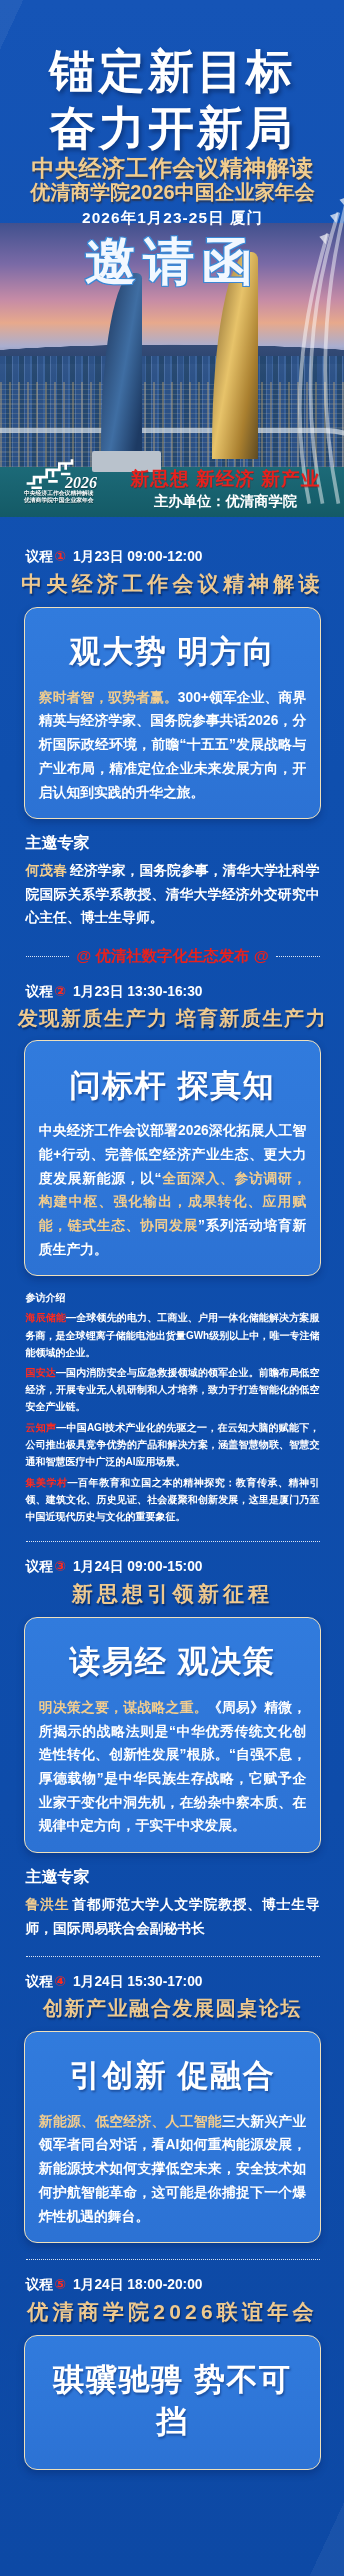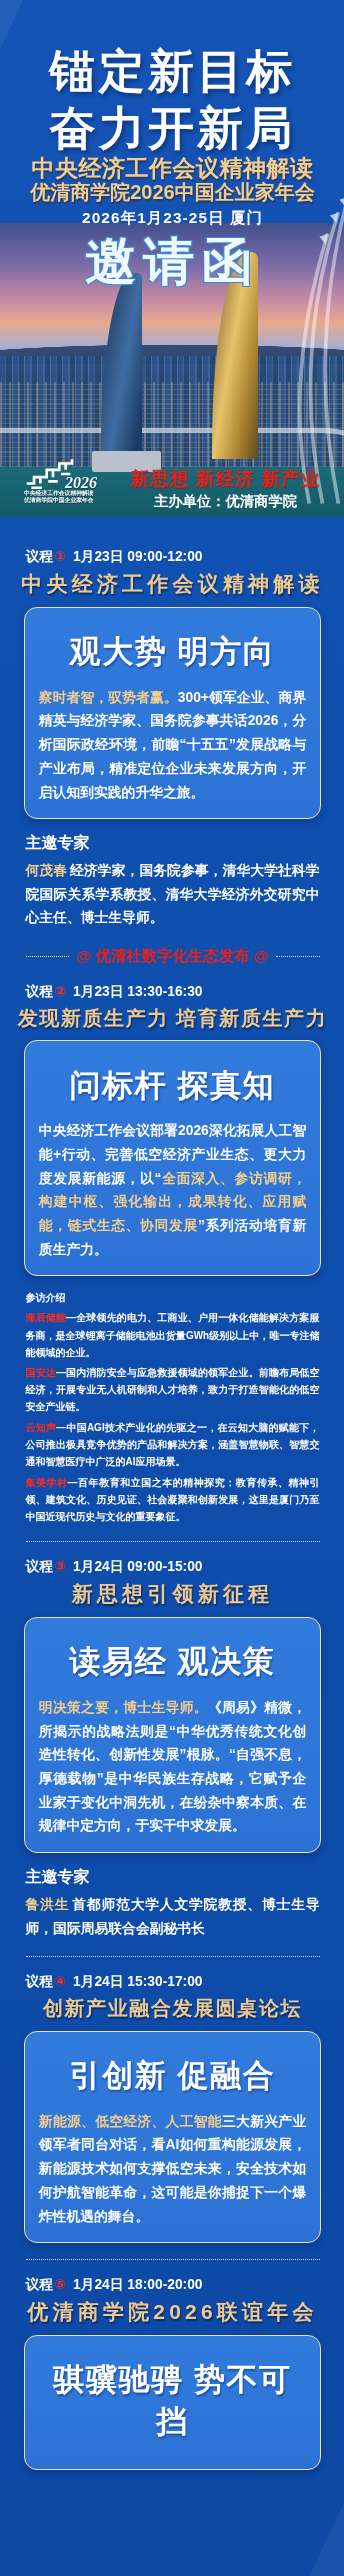--- a/index.html
+++ b/index.html
@@ -178,21 +178,21 @@
     </div>
 
     <div>
       <div class="agenda-label">
         <span>议程</span><span class="num">③</span>
         <span>1月24日 09:00-15:00</span>
       </div>
       <div class="section-title">新思想引领新征程</div>
       <div class="card">
         <div class="card-title">读易经 观决策</div>
-        <p><span class="gold">明决策之要，博士生导师。</span><span>《周易》精微，所揭示的战略法则是“中华优秀传统文化创造性转化、创新性发展”根脉。“自强不息，厚德载物”是中华民族生存战略，它赋予企业家于变化中洞先机，在纷杂中察本质、在规律中定方向，于实干中求发展。</span></p>
+        <p><span class="gold">明决策之要，谋战略之重。</span><span>《周易》精微，所揭示的战略法则是“中华优秀传统文化创造性转化、创新性发展”根脉。“自强不息，厚德载物”是中华民族生存战略，它赋予企业家于变化中洞先机，在纷杂中察本质、在规律中定方向，于实干中求发展。</span></p>
       </div>
       <div class="experts">
         <p class="exp-heading">主邀专家</p>
         <p class="exp-text"><span class="name">鲁洪生</span><span>首都师范大学人文学院教授、博士生导师，国际周易联合会副秘书长</span></p>
       </div>
       <div class="divider"></div>
     </div>
 
     <div>
       <div class="agenda-label">

